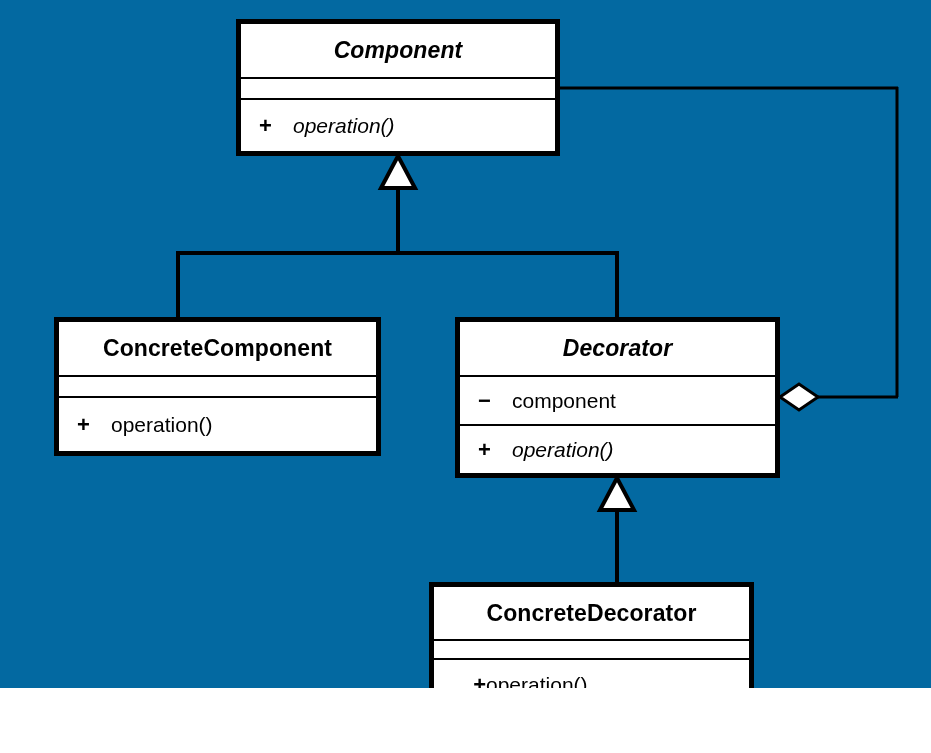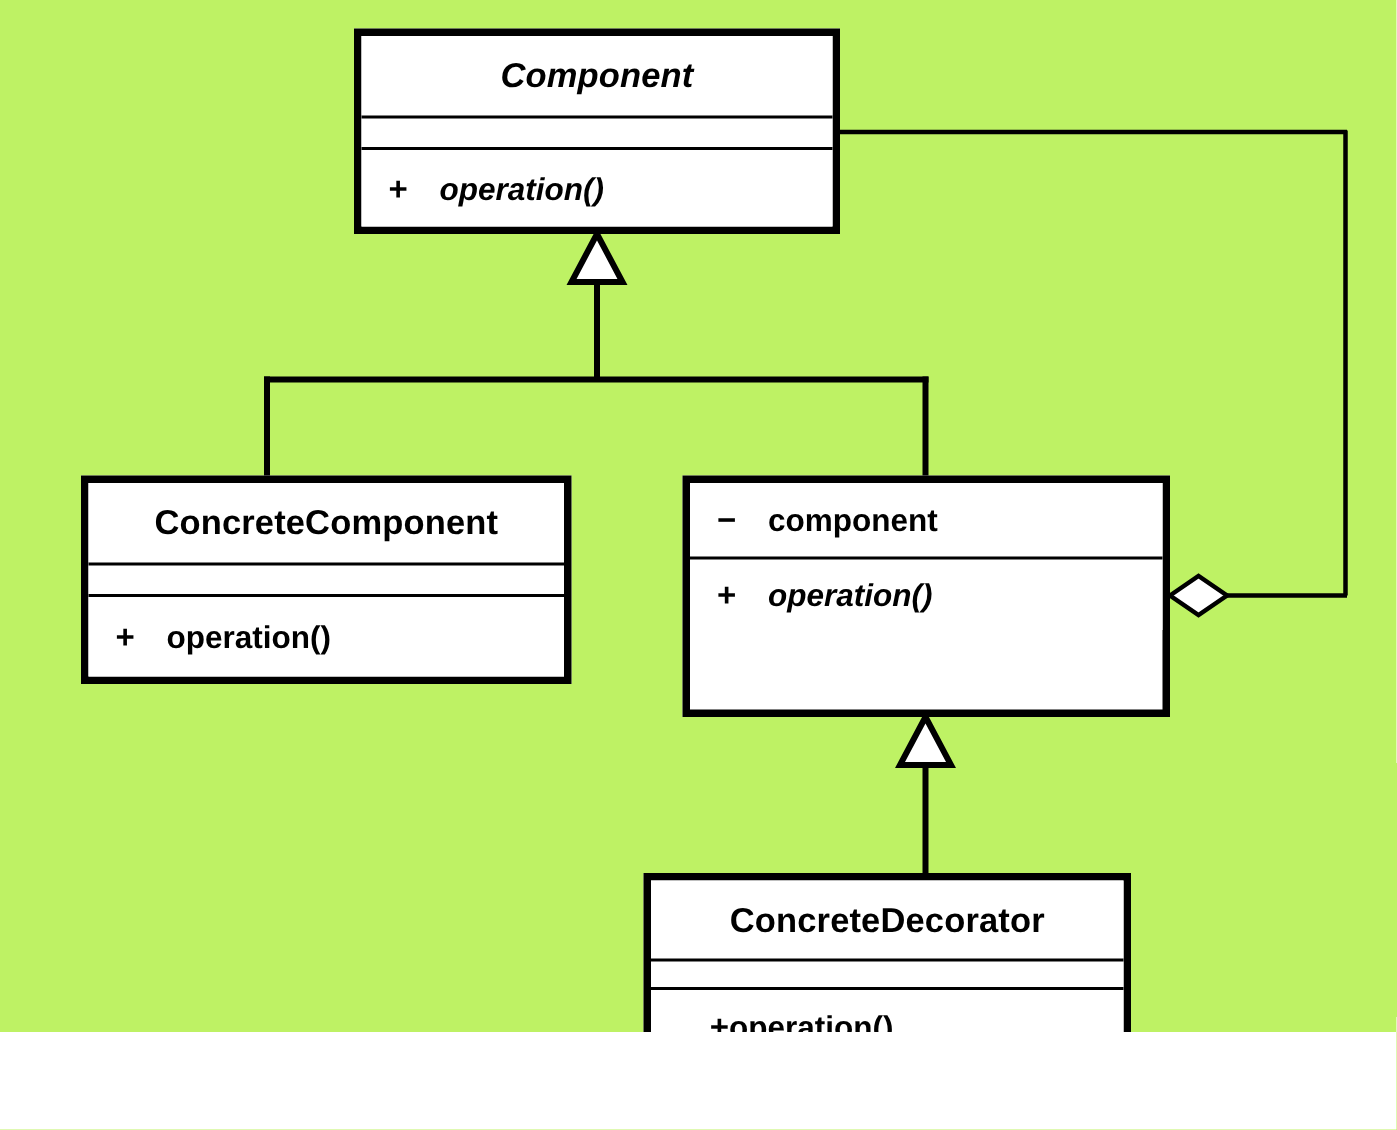--- a/index.html
+++ b/index.html
@@ -9,21 +9,21 @@
     background: #ffffff;
   }
   body {
     font-family: "Liberation Sans", sans-serif;
     color: #000000;
   }
   #diagram-canvas {
     position: relative;
     width: 931px;
     height: 688px;
-    background: #bef264;
+    background: #0369a1;
     overflow: hidden;
   }
   
   #connector-layer {
     position: absolute;
     left: 0;
     top: 0;
     width: 931px;
     height: 753px;
   }
@@ -64,21 +64,21 @@
   }
   .visibility {
     font-weight: bold;
     font-size: 22px;
     width: 34px;
     display: inline-block;
     flex: 0 0 34px;
   }
   .member-name {
     font-size: 21px;
-    font-weight: bold;
+    font-weight: normal;
   }
   .member-name.abstract {
     font-style: italic;
   }
   .empty-compartment {
     
   }
 </style>
 </head>
 <body>
@@ -132,20 +132,21 @@
     <div class="compartment empty-compartment" style="height:21px;"></div>
     <div class="compartment members" style="height:55px;">
       <div class="member-row">
         <span class="visibility">+</span>
         <span class="member-name">operation()</span>
       </div>
     </div>
   </div>
 
   <div class="uml-class" style="left:455px; top:317px; width:325px; height:161px;">
+    <div class="compartment class-name abstract" style="height:53px;">Decorator</div>
     <div class="compartment members" style="height:49px;">
       <div class="member-row">
         <span class="visibility">−</span>
         <span class="member-name">component</span>
       </div>
     </div>
     <div class="compartment members" style="height:49px;">
       <div class="member-row">
         <span class="visibility">+</span>
         <span class="member-name abstract">operation()</span>

